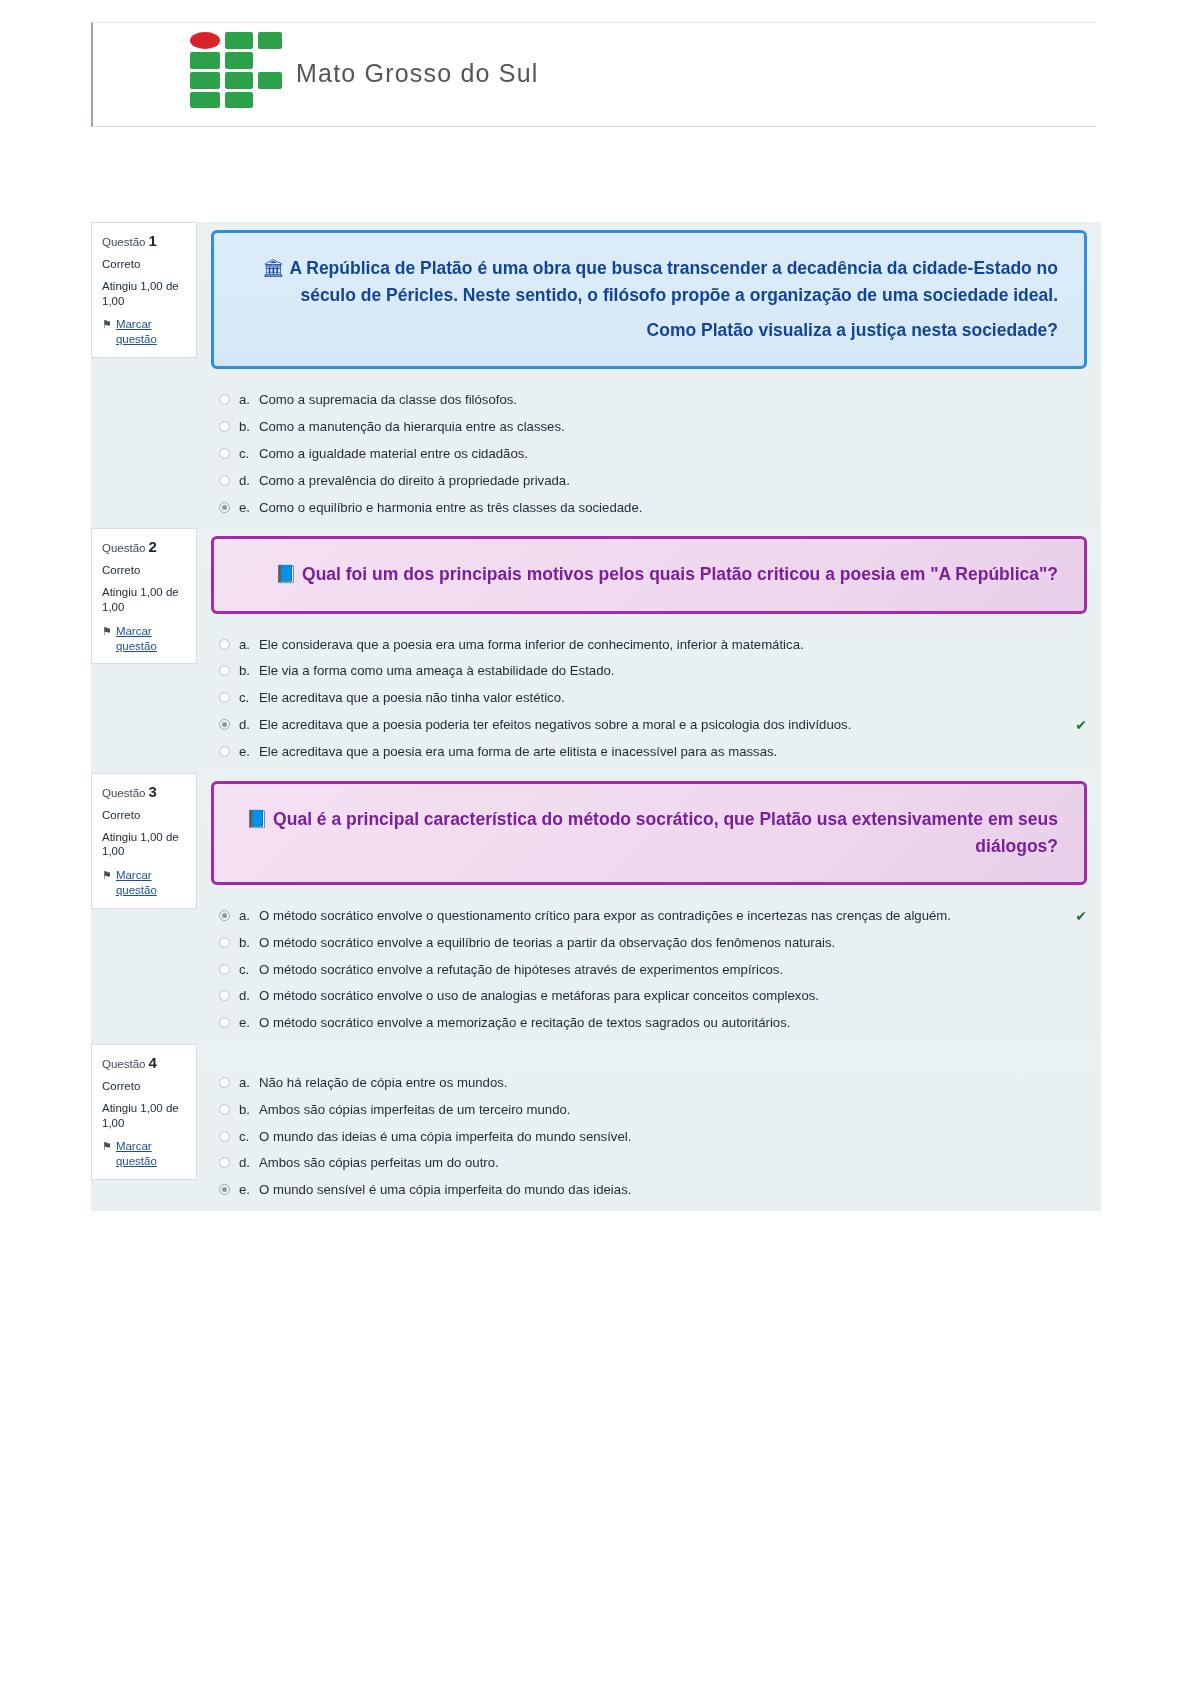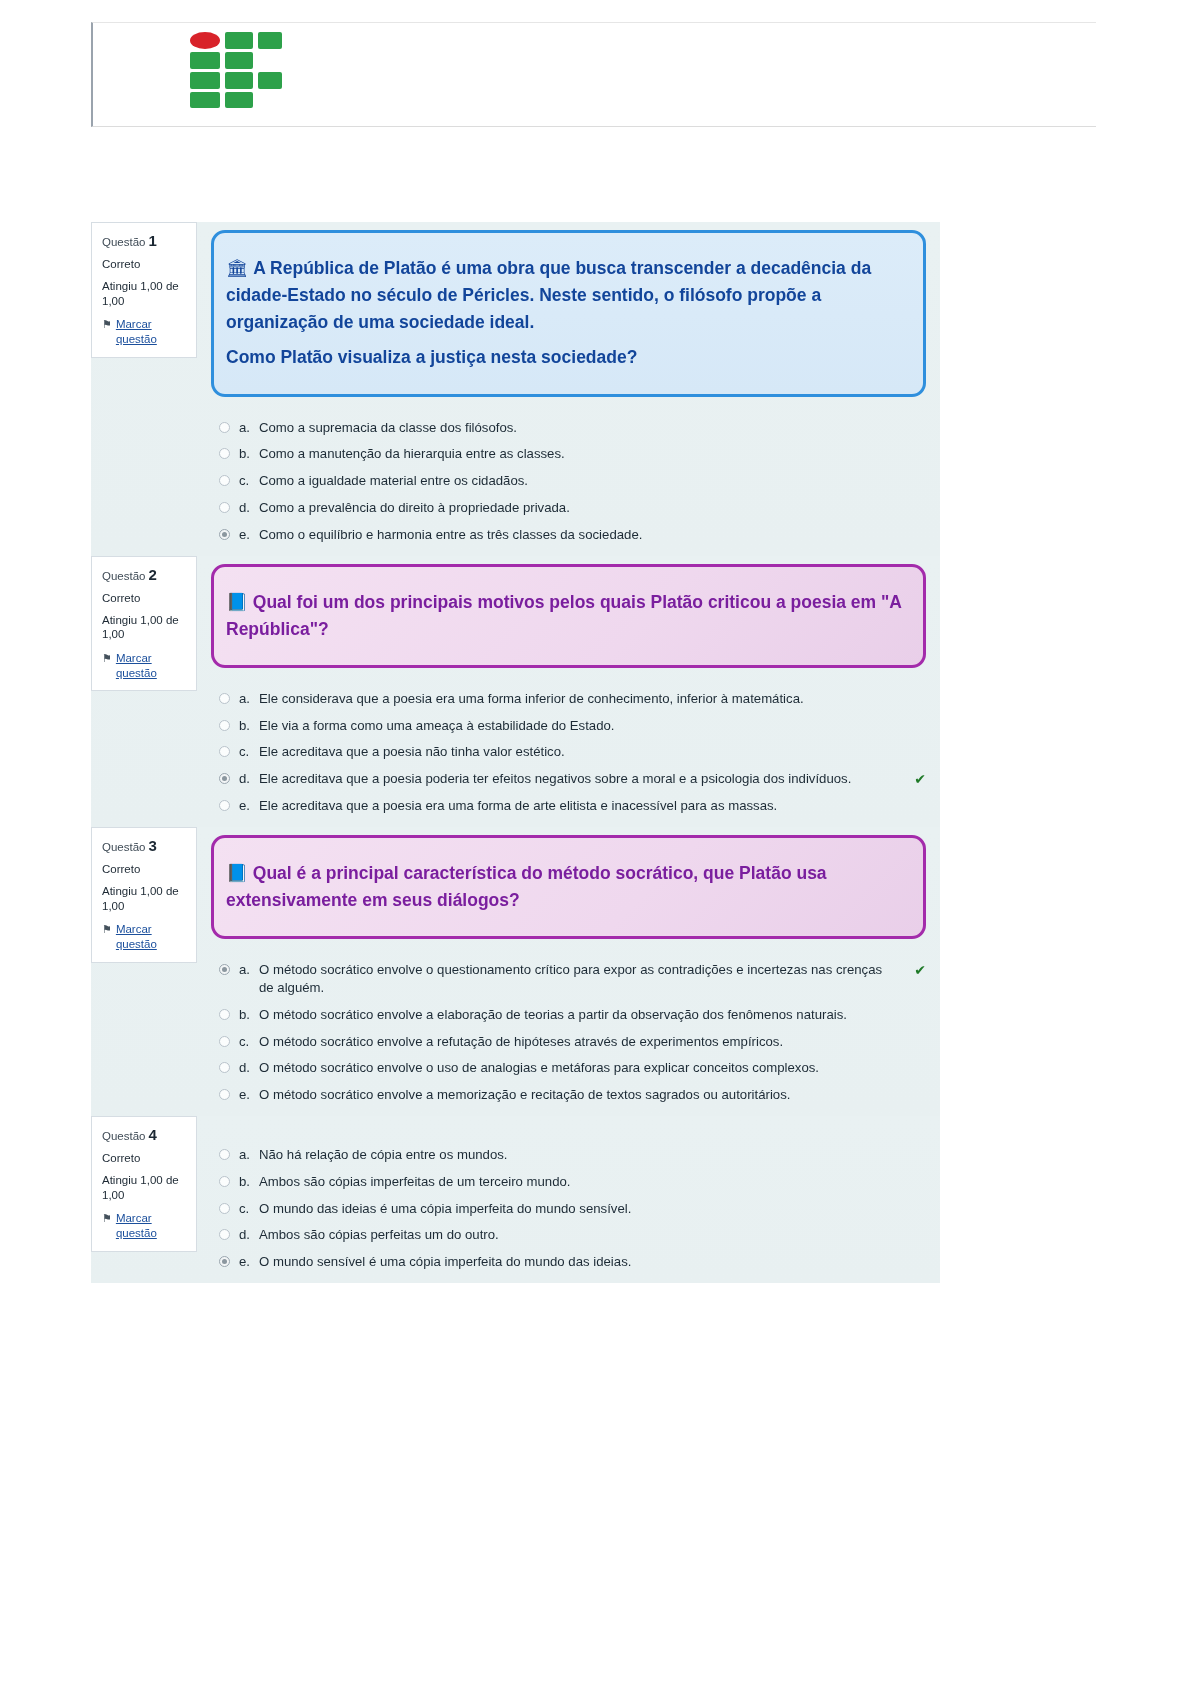--- a/index.html
+++ b/index.html
@@ -65,21 +65,21 @@
     letter-spacing: 1.2px;
     display: block;
     margin-top: 2px;
   }
 
   
   .quiz {
     position: absolute;
     left: 91px;
     top: 222px;
-    width: 849px;
+    width: 1010px;
   }
   .qblock {
     position: relative;
     display: flex;
     align-items: flex-start;
     background: #eaf2f2;
     margin-bottom: 0;
   }
   .qblock.shade { background: linear-gradient(180deg,#e9f1f2 0%,#e8f0f1 100%); }
 
@@ -137,23 +137,23 @@
 
   
   .qcontent {
     flex: 1 1 auto;
     padding: 8px 14px 10px 14px;
     min-width: 0;
   }
 
   
   .qtext {
-    border-radius: 14px;
-    padding: 22px 12px;
-    text-align: left;
+    border-radius: 6px;
+    padding: 22px 26px;
+    text-align: right;
     font-weight: bold;
     line-height: 1.55;
   }
   .qtext.blue {
     background: linear-gradient(180deg,#dcecf9 0%,#d6e8f7 100%);
     border: 3px solid #2f8fdd;
     color: #12459a;
     font-size: 17.5px;
   }
   .qtext.purple {
@@ -236,20 +236,21 @@
       <span class="blk" style="left:35px; top:20px; width:28px; height:17px;"></span>
 
       <span class="blk" style="left:0px;  top:40px; width:30px; height:17px;"></span>
       <span class="blk" style="left:35px; top:40px; width:28px; height:17px;"></span>
       <span class="blk" style="left:68px; top:40px; width:24px; height:17px;"></span>
 
       <span class="blk" style="left:0px;  top:60px; width:30px; height:16px;"></span>
       <span class="blk" style="left:35px; top:60px; width:28px; height:16px;"></span>
     </div>
     <div class="logo-text">
+      <span class="logo-sub">Mato Grosso do Sul</span>
     </div>
   </div>
 </div>
 
 <div class="quiz" id="quiz-root">
     <div class="qblock shade">
       <div class="qinfo">
         <div class="qnum"><span>Questão</span><b>1</b></div>
         <div class="qstate">Correto</div>
         <div class="qgrade">Atingiu 1,00 de 1,00</div>
@@ -353,21 +354,21 @@
         <ul class="answers">
           <li>
             <span class="radio sel"></span>
             <span class="ltr">a.</span>
             <span class="atxt">O método socrático envolve o questionamento crítico para expor as contradições e incertezas nas crenças de alguém.</span>
             <span class="tick far">✔</span>
           </li>
           <li>
             <span class="radio"></span>
             <span class="ltr">b.</span>
-            <span class="atxt">O método socrático envolve a elaboração de teorias a partir da observação dos fenômenos naturais.</span>
+            <span class="atxt">O método socrático envolve a equilíbrio de teorias a partir da observação dos fenômenos naturais.</span>
           </li>
           <li>
             <span class="radio"></span>
             <span class="ltr">c.</span>
             <span class="atxt">O método socrático envolve a refutação de hipóteses através de experimentos empíricos.</span>
           </li>
           <li>
             <span class="radio"></span>
             <span class="ltr">d.</span>
             <span class="atxt">O método socrático envolve o uso de analogias e metáforas para explicar conceitos complexos.</span>

